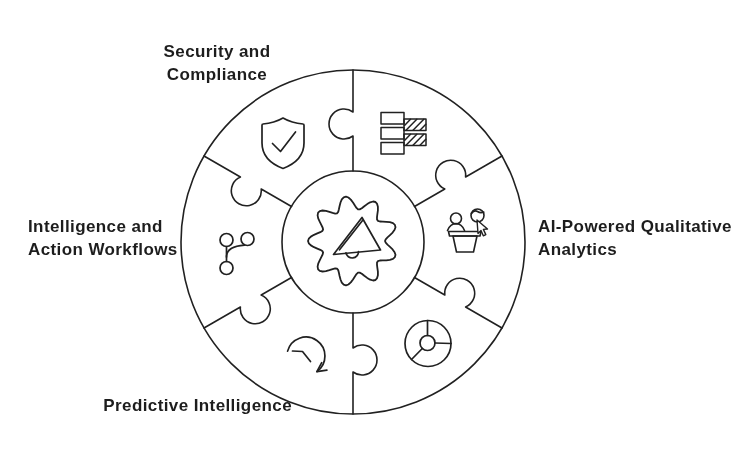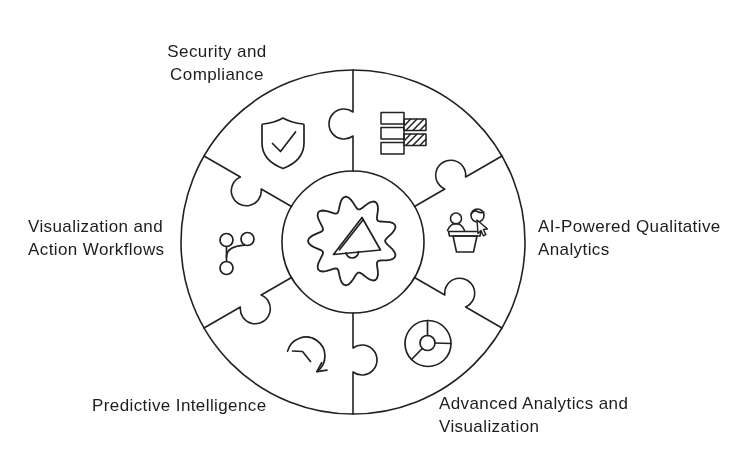--- a/index.html
+++ b/index.html
@@ -4,21 +4,21 @@
 <style>
   html,body{margin:0;padding:0;background:#fff;}
   .stage{
     position:relative;width:748px;height:467px;background:#fff;overflow:hidden;
     font-family:"Liberation Sans", sans-serif;
   }
   .stage svg{position:absolute;left:0;top:0;}
   .ink{stroke:var(--ink,#212121);fill:none;stroke-linecap:round;stroke-linejoin:round;}
   .label{
     position:absolute;color:var(--text,#1d1d1d);
-    font-size:17px;line-height:23px;letter-spacing:0.4px;font-weight:400;
+    font-size:17px;line-height:23px;letter-spacing:0.4px;font-weight:700;
     white-space:pre-line;
   }
   .label.center{text-align:center;}
 </style>
 </head>
 <body>
 
 <div class="stage" style="--ink: #212121; --text: #1d1d1d; background: rgb(255, 255, 255);">
 
   <svg width="748" height="467" viewBox="0 0 748 467">
@@ -97,20 +97,18 @@
     </g>
   </svg>
 
   <div class="label center" style="left:152px;top:40px;width:130px;">Security and
 Compliance</div>
 
 
   <div class="label" style="left:538px;top:215px;width:210px;">AI-Powered Qualitative
 Analytics</div>
 
-  <div class="label" style="left:439px;top:392px;width:220px;">Advanced Analytics and
-Visualization</div>
 
-  <div class="label" style="left:92px;top:394px;width:200px;">Predictive Intelligence</div>
+  <div class="label" style="left:92px;top:394px;width:200px;text-align:right;">Predictive Intelligence</div>
 
-  <div class="label" style="left:28px;top:215px;width:170px;">Visualization and
+  <div class="label" style="left:28px;top:215px;width:170px;">Intelligence and
 Action Workflows</div>
 </div>
 
 </body></html>

